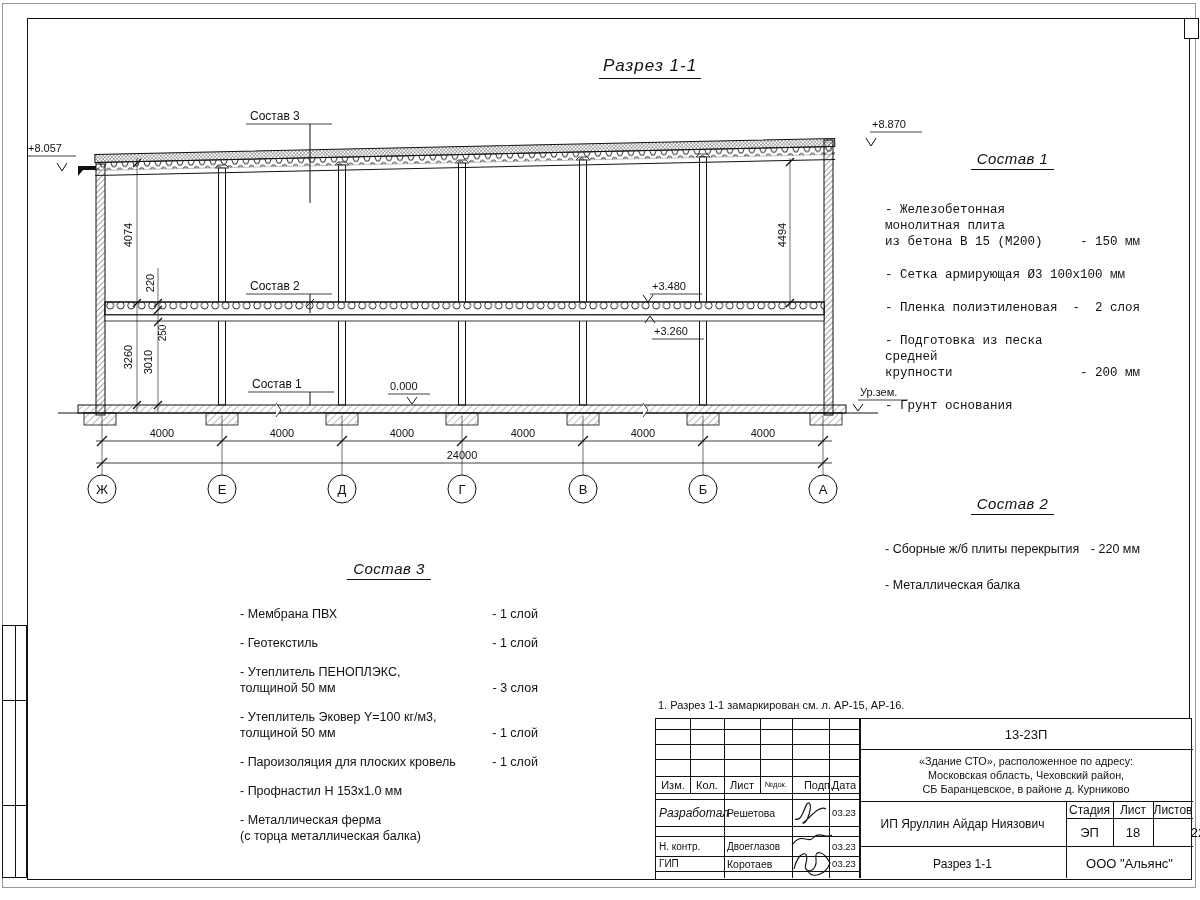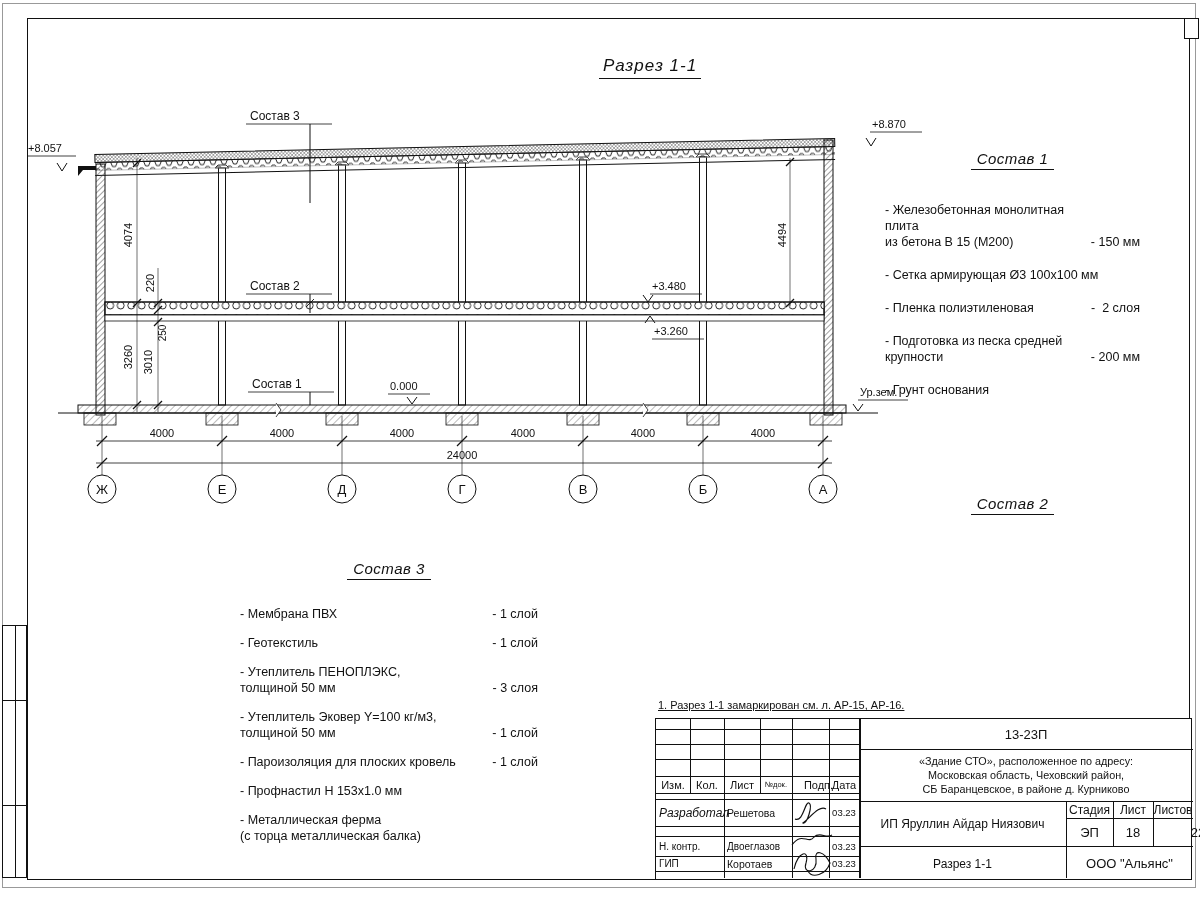--- a/index.html
+++ b/index.html
@@ -12,21 +12,21 @@
   .cell-l{justify-content:flex-start;padding-left:3px;text-align:left;}
   svg text{font-family:"Liberation Sans",sans-serif;fill:#111;}
   .mtitle{text-align:center;font-style:italic;font-size:15px;}
   .mtitle span{display:inline-block;border-bottom:1px solid #111;padding:0 6px 2px 6px;letter-spacing:0.5px;}
   .mlist{display:flex;flex-direction:column;}
   .mi{display:flex;align-items:flex-end;font-size:12.5px;line-height:1.28;}
   .mn{flex:1;white-space:pre-line;}
   .mv{white-space:pre;margin-left:8px;}
   #main-title{font-size:17px;font-style:italic;text-align:center;}
   #main-title span{display:inline-block;border-bottom:1.2px solid #111;padding:0 4px 2px 4px;letter-spacing:1px;}
-  #note{font-size:11px;text-decoration:underline;}
+  #note{font-size:11px;}
   #frame{position:absolute;left:27px;top:18px;width:1163px;height:862px;border:1.8px solid #111;box-sizing:border-box;}
   #outer{position:absolute;left:2px;top:3px;width:1194px;height:885px;border:1px solid #999;box-sizing:border-box;}
   #stamp{position:absolute;left:655px;top:718px;width:537px;height:162px;border:1.6px solid #111;box-sizing:border-box;background:#fff;}
   #stamp .hl,#stamp .vl{background:#111;}
   .marginbox{position:absolute;border:1px solid #111;box-sizing:border-box;background:#fff;}
   .projcell{white-space:pre-line;line-height:1.3;}
 </style>
 </head>
 <body>
 
@@ -208,21 +208,21 @@
       <text x="342" y="494" text-anchor="middle" font-size="13">Д</text>
       <text x="462" y="494" text-anchor="middle" font-size="13">Г</text>
       <text x="583" y="494" text-anchor="middle" font-size="13">В</text>
       <text x="703" y="494" text-anchor="middle" font-size="13">Б</text>
       <text x="823" y="494" text-anchor="middle" font-size="13">А</text>
     </g>
   </svg>
 
   <div class="abs" style="left:885px;top:150px;width:255px;">
     <div class="mtitle"><span>Состав 1</span></div>
-    <div class="mlist" style="margin-top:32px;gap:17px;">
+    <div class="mlist" style="margin-top:32px;gap:17px;font-family:Liberation Mono, monospace;">
       <div class="mi">
           <span class="mn">- Железобетонная  монолитная плита
 из бетона В 15 (М200)</span>
           <span class="mv">- 150 мм</span>
         </div>
       <div class="mi">
           <span class="mn">- Сетка армирующая Ø3 100х100 мм</span>
           <span class="mv"></span>
         </div>
       <div class="mi">
@@ -236,20 +236,30 @@
         </div>
       <div class="mi">
           <span class="mn">- Грунт основания</span>
           <span class="mv"></span>
         </div>
     </div>
   </div>
 
   <div class="abs" style="left:885px;top:495px;width:255px;">
     <div class="mtitle"><span>Состав 2</span></div>
+    <div class="mlist" style="margin-top:26px;gap:20px;">
+      <div class="mi">
+          <span class="mn">- Сборные ж/б плиты перекрытия</span>
+          <span class="mv">- 220 мм</span>
+        </div>
+      <div class="mi">
+          <span class="mn">- Металлическая  балка</span>
+          <span class="mv"></span>
+        </div>
+    </div>
   </div>
 
   <div class="abs" style="left:240px;top:560px;width:298px;">
     <div class="mtitle"><span>Состав 3</span></div>
     <div class="mlist" style="margin-top:26px;gap:13px;">
       <div class="mi">
           <span class="mn">- Мембрана ПВХ</span>
           <span class="mv">- 1 слой</span>
         </div>
       <div class="mi">

